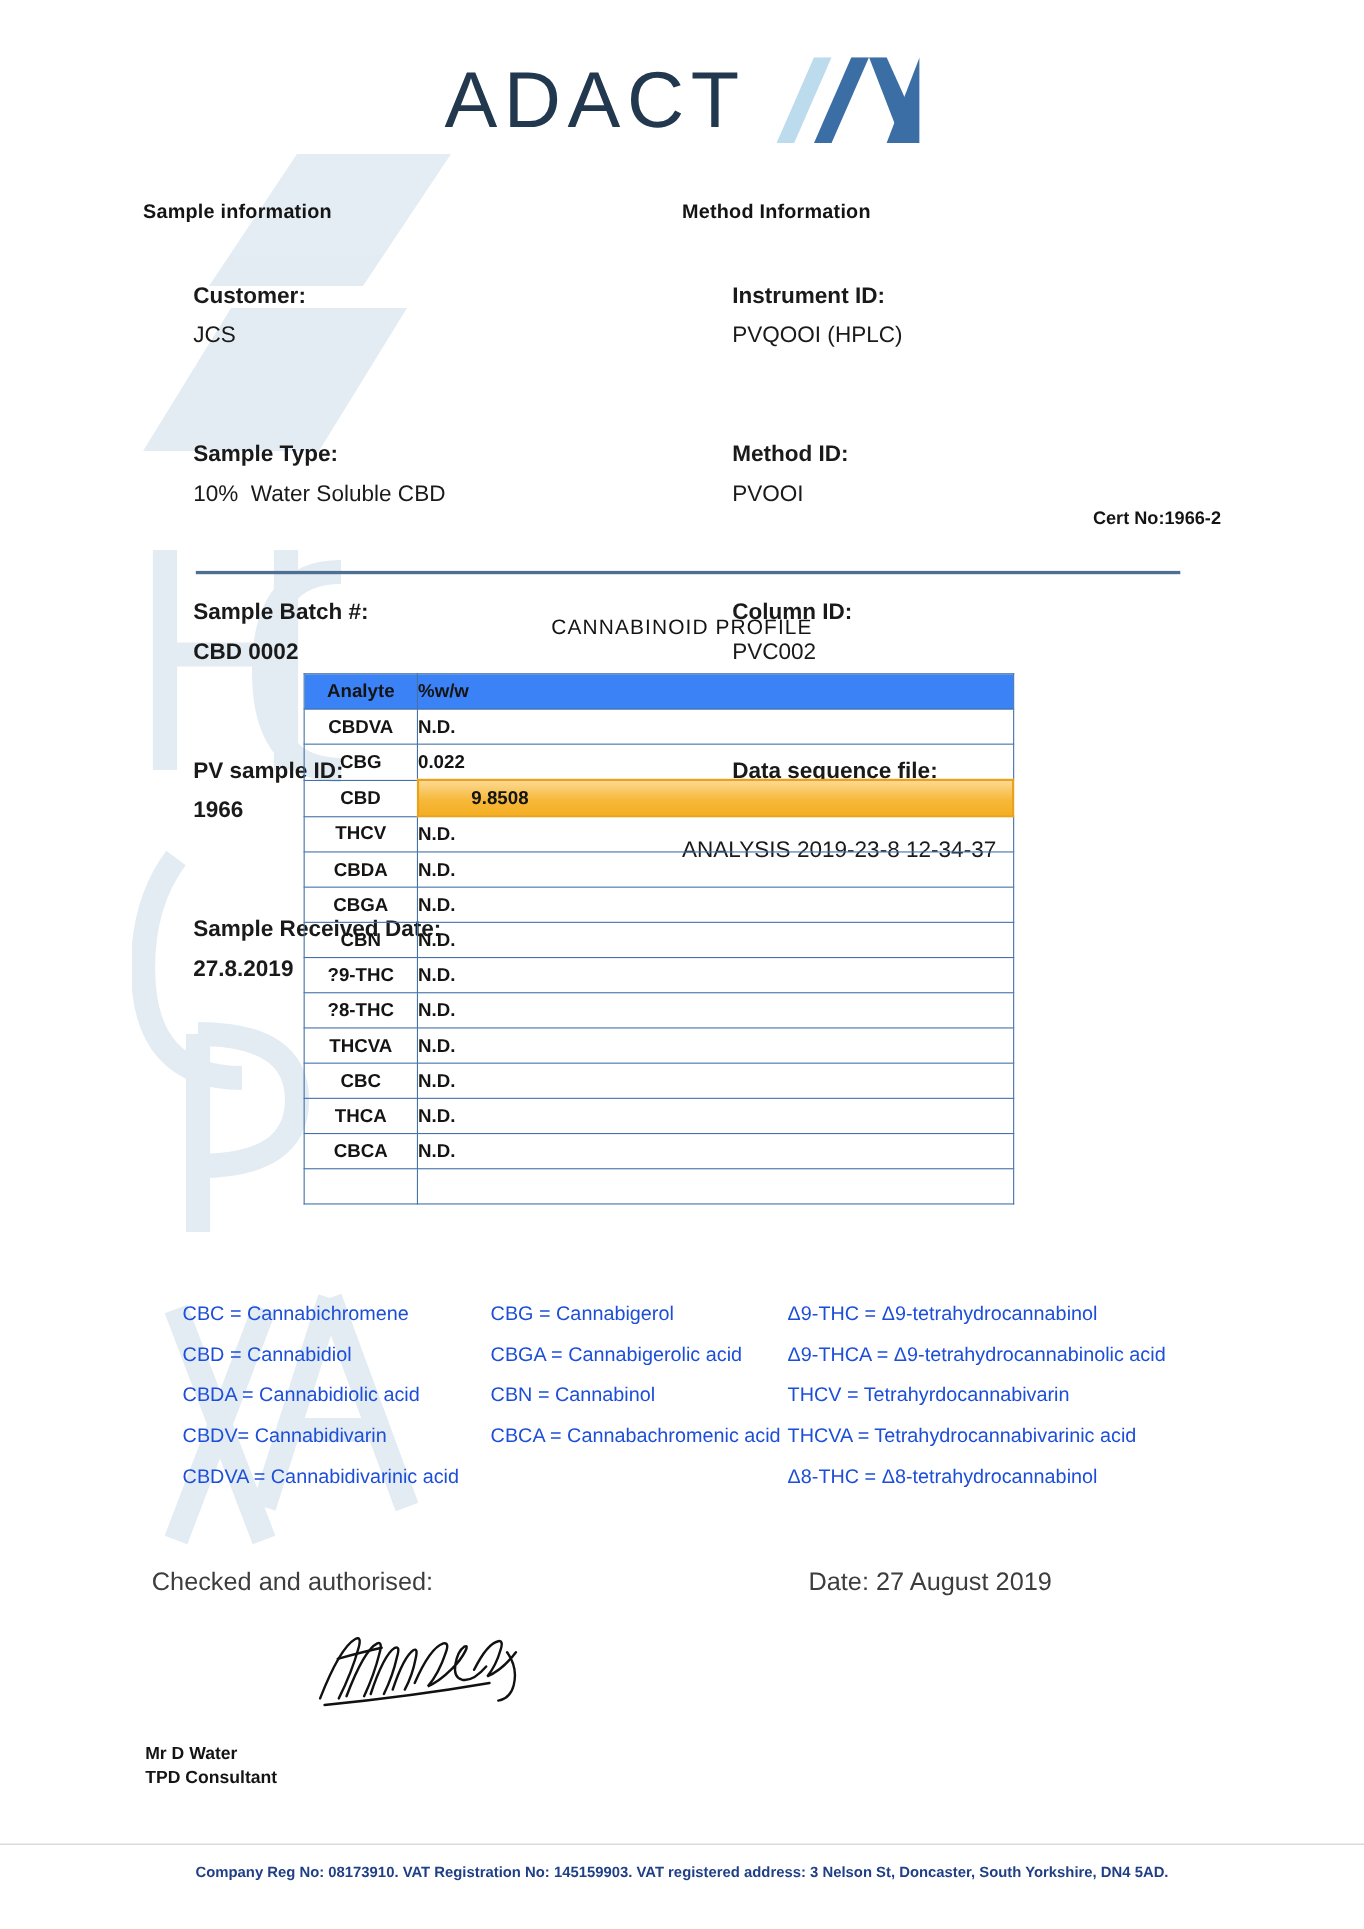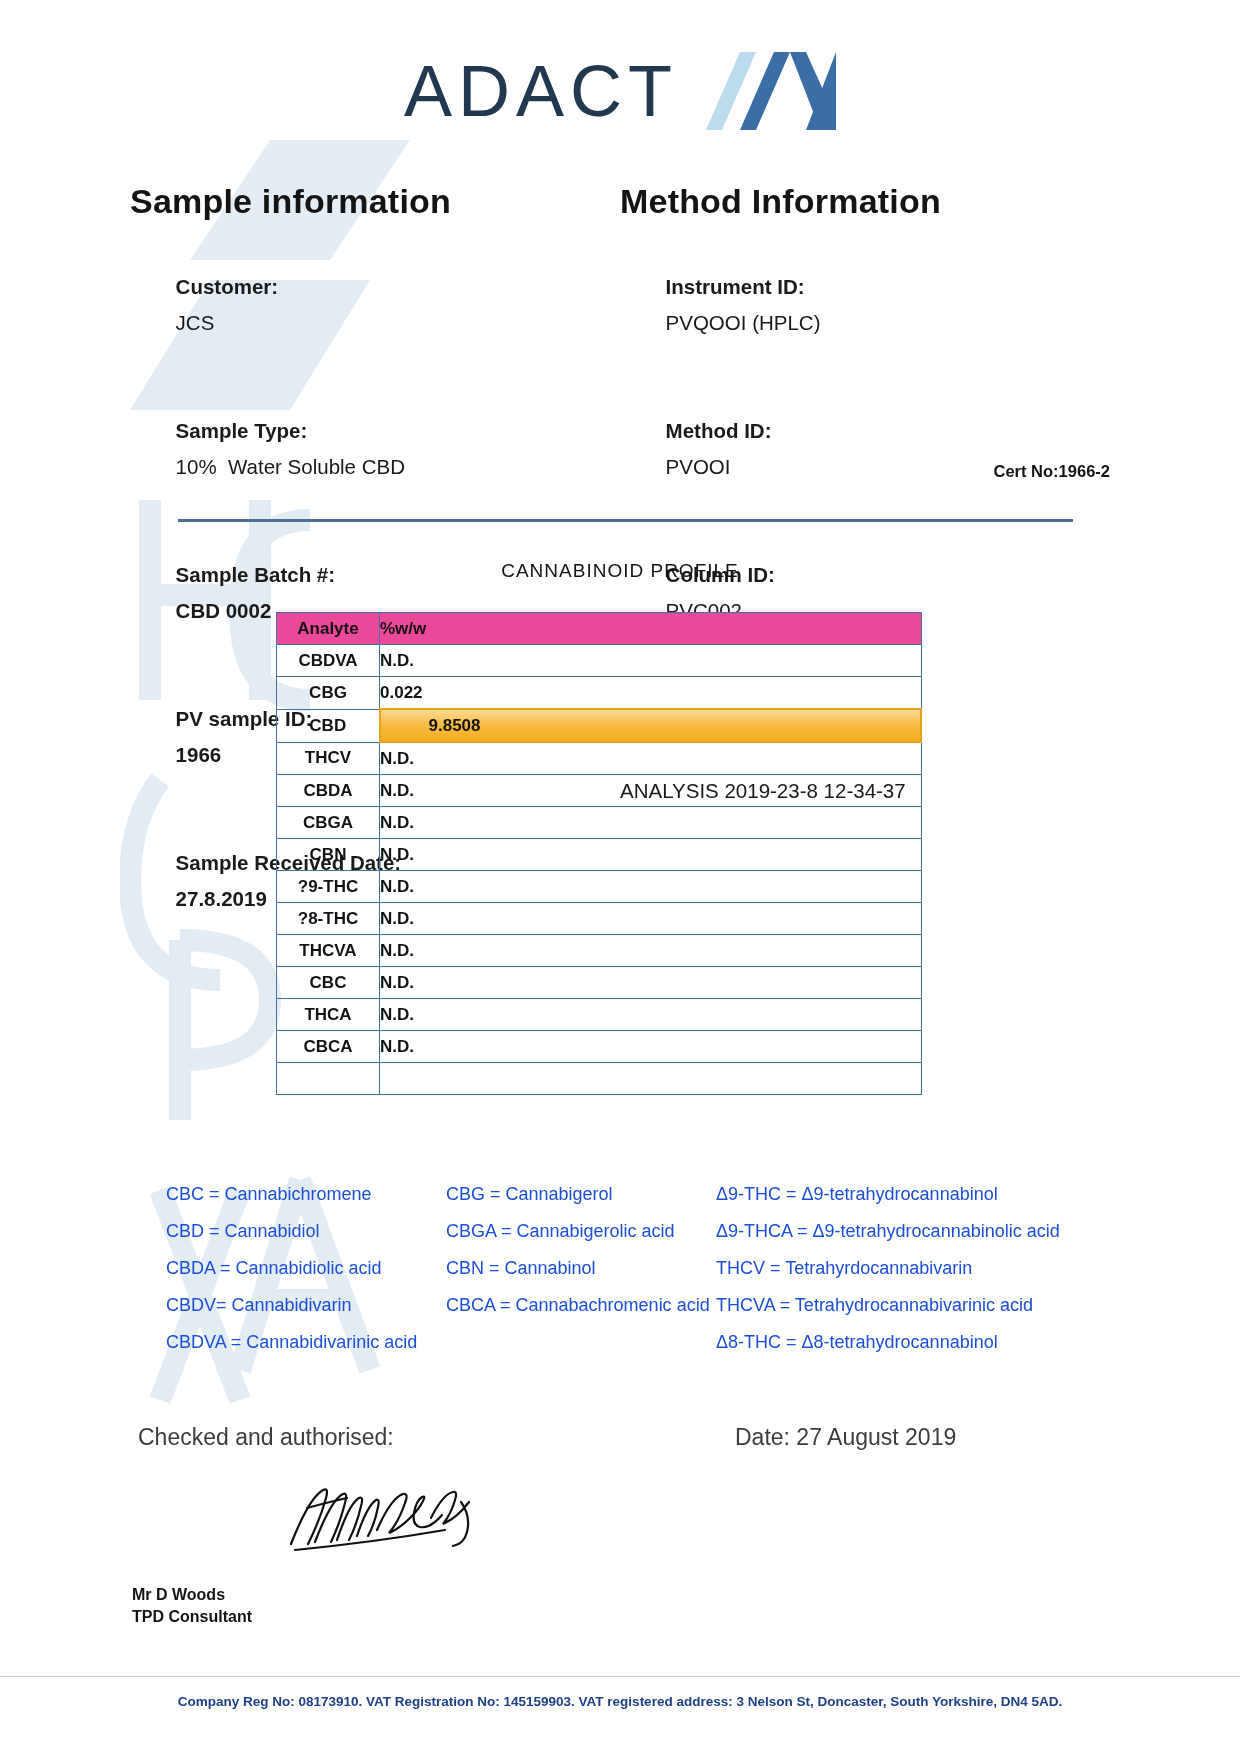--- a/index.html
+++ b/index.html
@@ -64,21 +64,21 @@
     top: 182px;
     left: 130px;
     width: 980px;
     z-index: 2;
     display: flex;
   }
   .info-col { }
   .info-col.left { width: 490px; }
   .info-col.right { width: 480px; }
   .info-title {
-    font-size: 34px;
+    font-size: 18px;
     font-weight: bold;
     color: #141414;
     margin: 0 0 12px 0;
     letter-spacing: 0.2px;
   }
   .info-line {
     font-size: 20.5px;
     line-height: 36px;
     color: #1a1a1a;
     white-space: pre;
@@ -143,21 +143,21 @@
   }
   td.an {
     width: 102px;
     text-align: center;
   }
   td.val {
     text-align: left;
     padding-left: 7px;
   }
   tr.header td {
-    background: #ec4899;
+    background: #3b82f6;
   }
   tr.header td.an { text-align: center; }
   tr.header td.val { text-align: left; }
   tr.highlight td.val {
     background: linear-gradient(180deg, #fcd992 0%, #f6b93b 55%, #f4ae22 100%);
     border: 2px solid #e8a21c;
     padding-left: 48px;
   }
   tr.blank td { height: 31px; }
 
@@ -435,18 +435,18 @@
         <path d="M52 62 q 12 -36 22 -42 q 5 -2 2 8 q -4 18 -12 34"></path>
         <path d="M72 58 q 10 -30 19 -36 q 4 -2 2 7 q -3 16 -10 29"></path>
         <path d="M92 52 q 14 -32 26 -36 q 6 -1 2 9 q -6 18 -16 30 q 10 -4 22 -16 q 8 -8 12 -16 q 3 -6 -1 -4 q -6 4 -8 16 q -2 12 6 14 q 10 2 22 -12"></path>
         <path d="M146 40 q 12 -24 22 -26 q 5 -1 2 8 q -4 14 -12 24 q 14 -6 26 -22"></path>
         <path d="M176 24 q 10 14 6 30 q -3 12 -14 14"></path>
         <path d="M10 72 q 80 -8 150 -20"></path>
       </g>
     </svg>
   </div>
 
-  <div class="sig-name">Mr D Woods</div>
+  <div class="sig-name">Mr D Water</div>
   <div class="sig-role">TPD Consultant</div>
 
   <div class="footer-rule"></div>
   <div class="footer">Company Reg No: 08173910. VAT Registration No: 145159903. VAT registered address: 3 Nelson St, Doncaster, South Yorkshire, DN4 5AD.</div>
 </div>
 
 </body></html>

